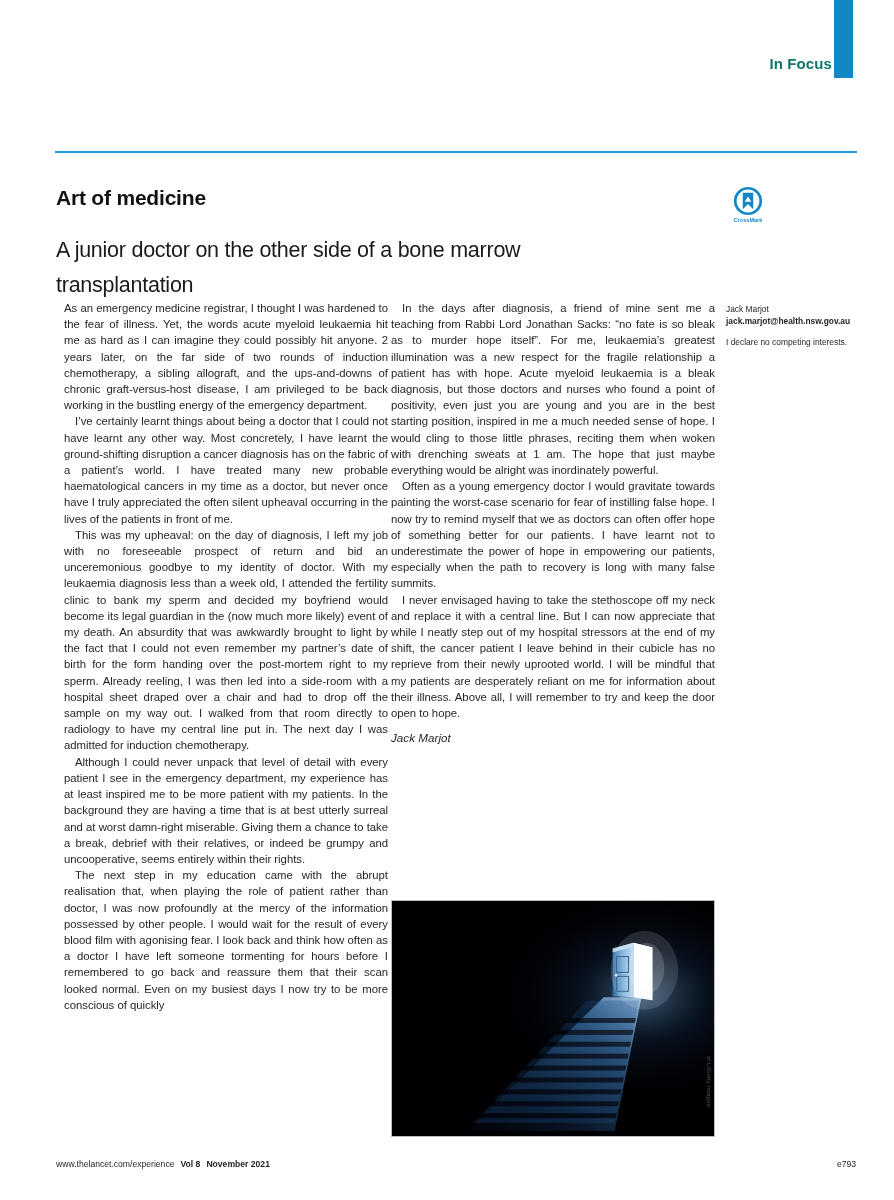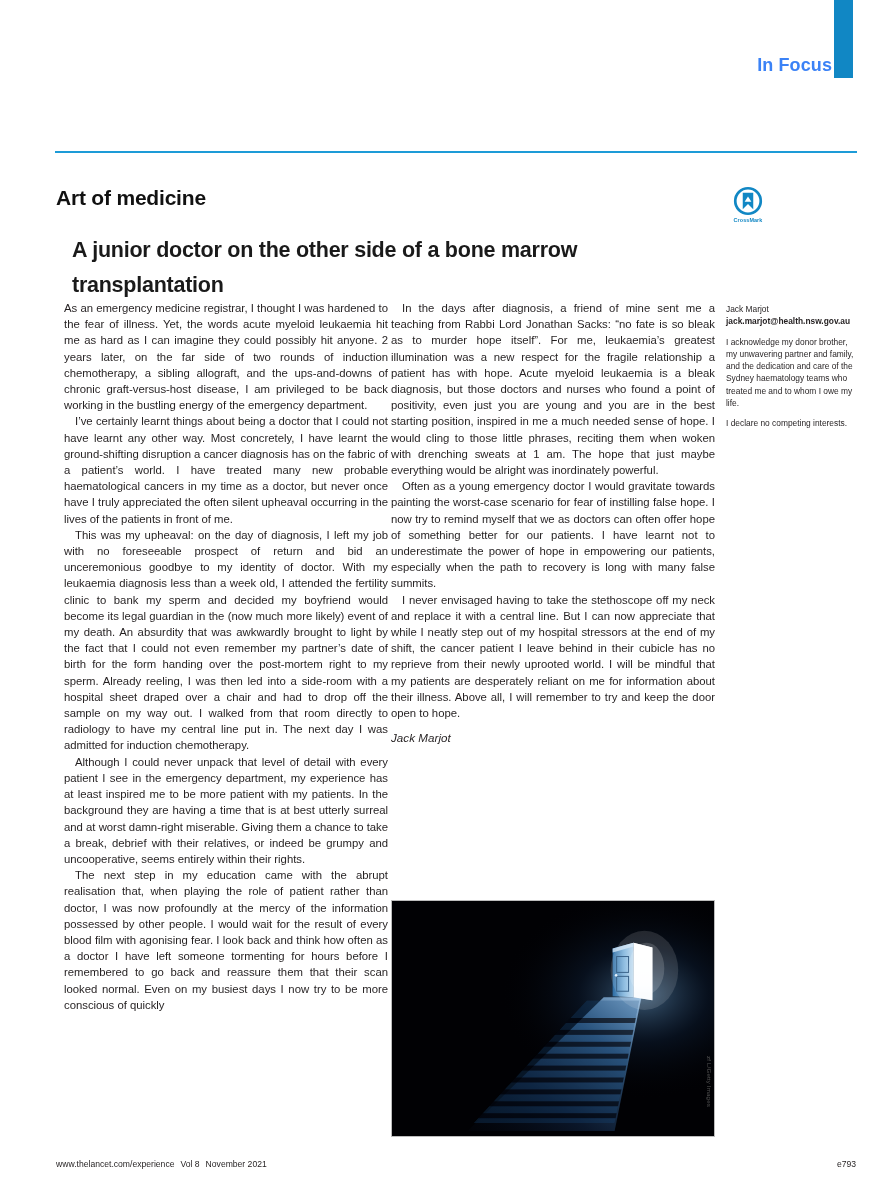--- a/index.html
+++ b/index.html
@@ -22,24 +22,24 @@
     left: 834px;
     top: 0;
     width: 19px;
     height: 78px;
     background: #1187c4;
   }
   #section-label {
     position: absolute;
     right: 62px;
     top: 55px;
-    font-size: 18px;
+    font-size: 15px;
     font-weight: bold;
     letter-spacing: 0.1px;
-    color: #3b82f6;
+    color: #0f766e;
     white-space: nowrap;
   }
   #header-rule {
     position: absolute;
     left: 55px;
     top: 151px;
     width: 802px;
     height: 2.2px;
     background: #1d9bd7;
   }
@@ -53,25 +53,24 @@
     font-weight: bold;
     letter-spacing: -0.2px;
     color: #111;
   }
   #article-title {
     position: absolute;
     left: 56px;
     top: 219px;
     width: 560px;
     font-size: 21.5px;
-    font-weight: bold;
+    font-weight: normal;
     line-height: 35px;
     letter-spacing: -0.25px;
     color: #1a1a1a;
-    margin-left: 16px;
   }
 
   
   #crossmark {
     position: absolute;
     left: 726px;
     top: 186px;
     width: 44px;
     text-align: center;
   }
@@ -148,21 +147,21 @@
 
   
   #footer-left {
     position: absolute;
     left: 56px;
     top: 1159px;
     font-size: 8.6px;
     color: #231f20;
     white-space: nowrap;
   }
-  #footer-left .vol { font-weight: normal; margin-left: 6px; text-align: center; }
+  #footer-left .vol { font-weight: bold; margin-left: 6px; text-align: center; }
   #footer-right {
     position: absolute;
     right: 38px;
     top: 1159px;
     font-size: 8.6px;
     font-weight: normal;
     color: #231f20;
   }
 </style>
 </head>
@@ -195,21 +194,20 @@
 <div class="col" id="col-2">
   <p class="ind">In the days after diagnosis, a friend of mine sent me a teaching from Rabbi Lord Jonathan Sacks: “no fate is so bleak as to murder hope itself”. For me, leukaemia’s greatest illumination was a new respect for the fragile relationship a patient has with hope. Acute myeloid leukaemia is a bleak diagnosis, but those doctors and nurses who found a point of positivity, even just you are young and you are in the best starting position, inspired in me a much needed sense of hope. I would cling to those little phrases, reciting them when woken with drenching sweats at 1 am. The hope that just maybe everything would be alright was inordinately powerful.</p>
   <p class="ind">Often as a young emergency doctor I would gravitate towards painting the worst-case scenario for fear of instilling false hope. I now try to remind myself that we as doctors can often offer hope of something better for our patients. I have learnt not to underestimate the power of hope in empowering our patients, especially when the path to recovery is long with many false summits.</p>
   <p class="ind">I never envisaged having to take the stethoscope off my neck and replace it with a central line. But I can now appreciate that while I neatly step out of my hospital stressors at the end of my shift, the cancer patient I leave behind in their cubicle has no reprieve from their newly uprooted world. I will be mindful that my patients are desperately reliant on me for information about their illness. Above all, I will remember to try and keep the door open to hope.</p>
   <p class="byline">Jack Marjot</p>
 </div>
 
 <div id="sidebar">
   <p class="affil">Jack Marjot</p>
   <p class="email">jack.marjot@health.nsw.gov.au</p>
-  <p class="note">I acknowledge my donor brother, my unwavering partner and family, and the dedication and care of the Sydney haematology teams who treated me and to whom I owe my life.</p>
   <p class="note">I declare no competing interests.</p>
 </div>
 
 <div id="photo-frame">
   <svg id="photo-svg" viewBox="0 0 324 237" preserveAspectRatio="none">
     <defs>
       <radialGradient id="glow" cx="0.78" cy="0.40" r="0.45">
         <stop offset="0%" stop-color="#6fa8d8" stop-opacity="0.55"></stop>
         <stop offset="45%" stop-color="#18365c" stop-opacity="0.28"></stop>
         <stop offset="100%" stop-color="#000000" stop-opacity="0"></stop>

